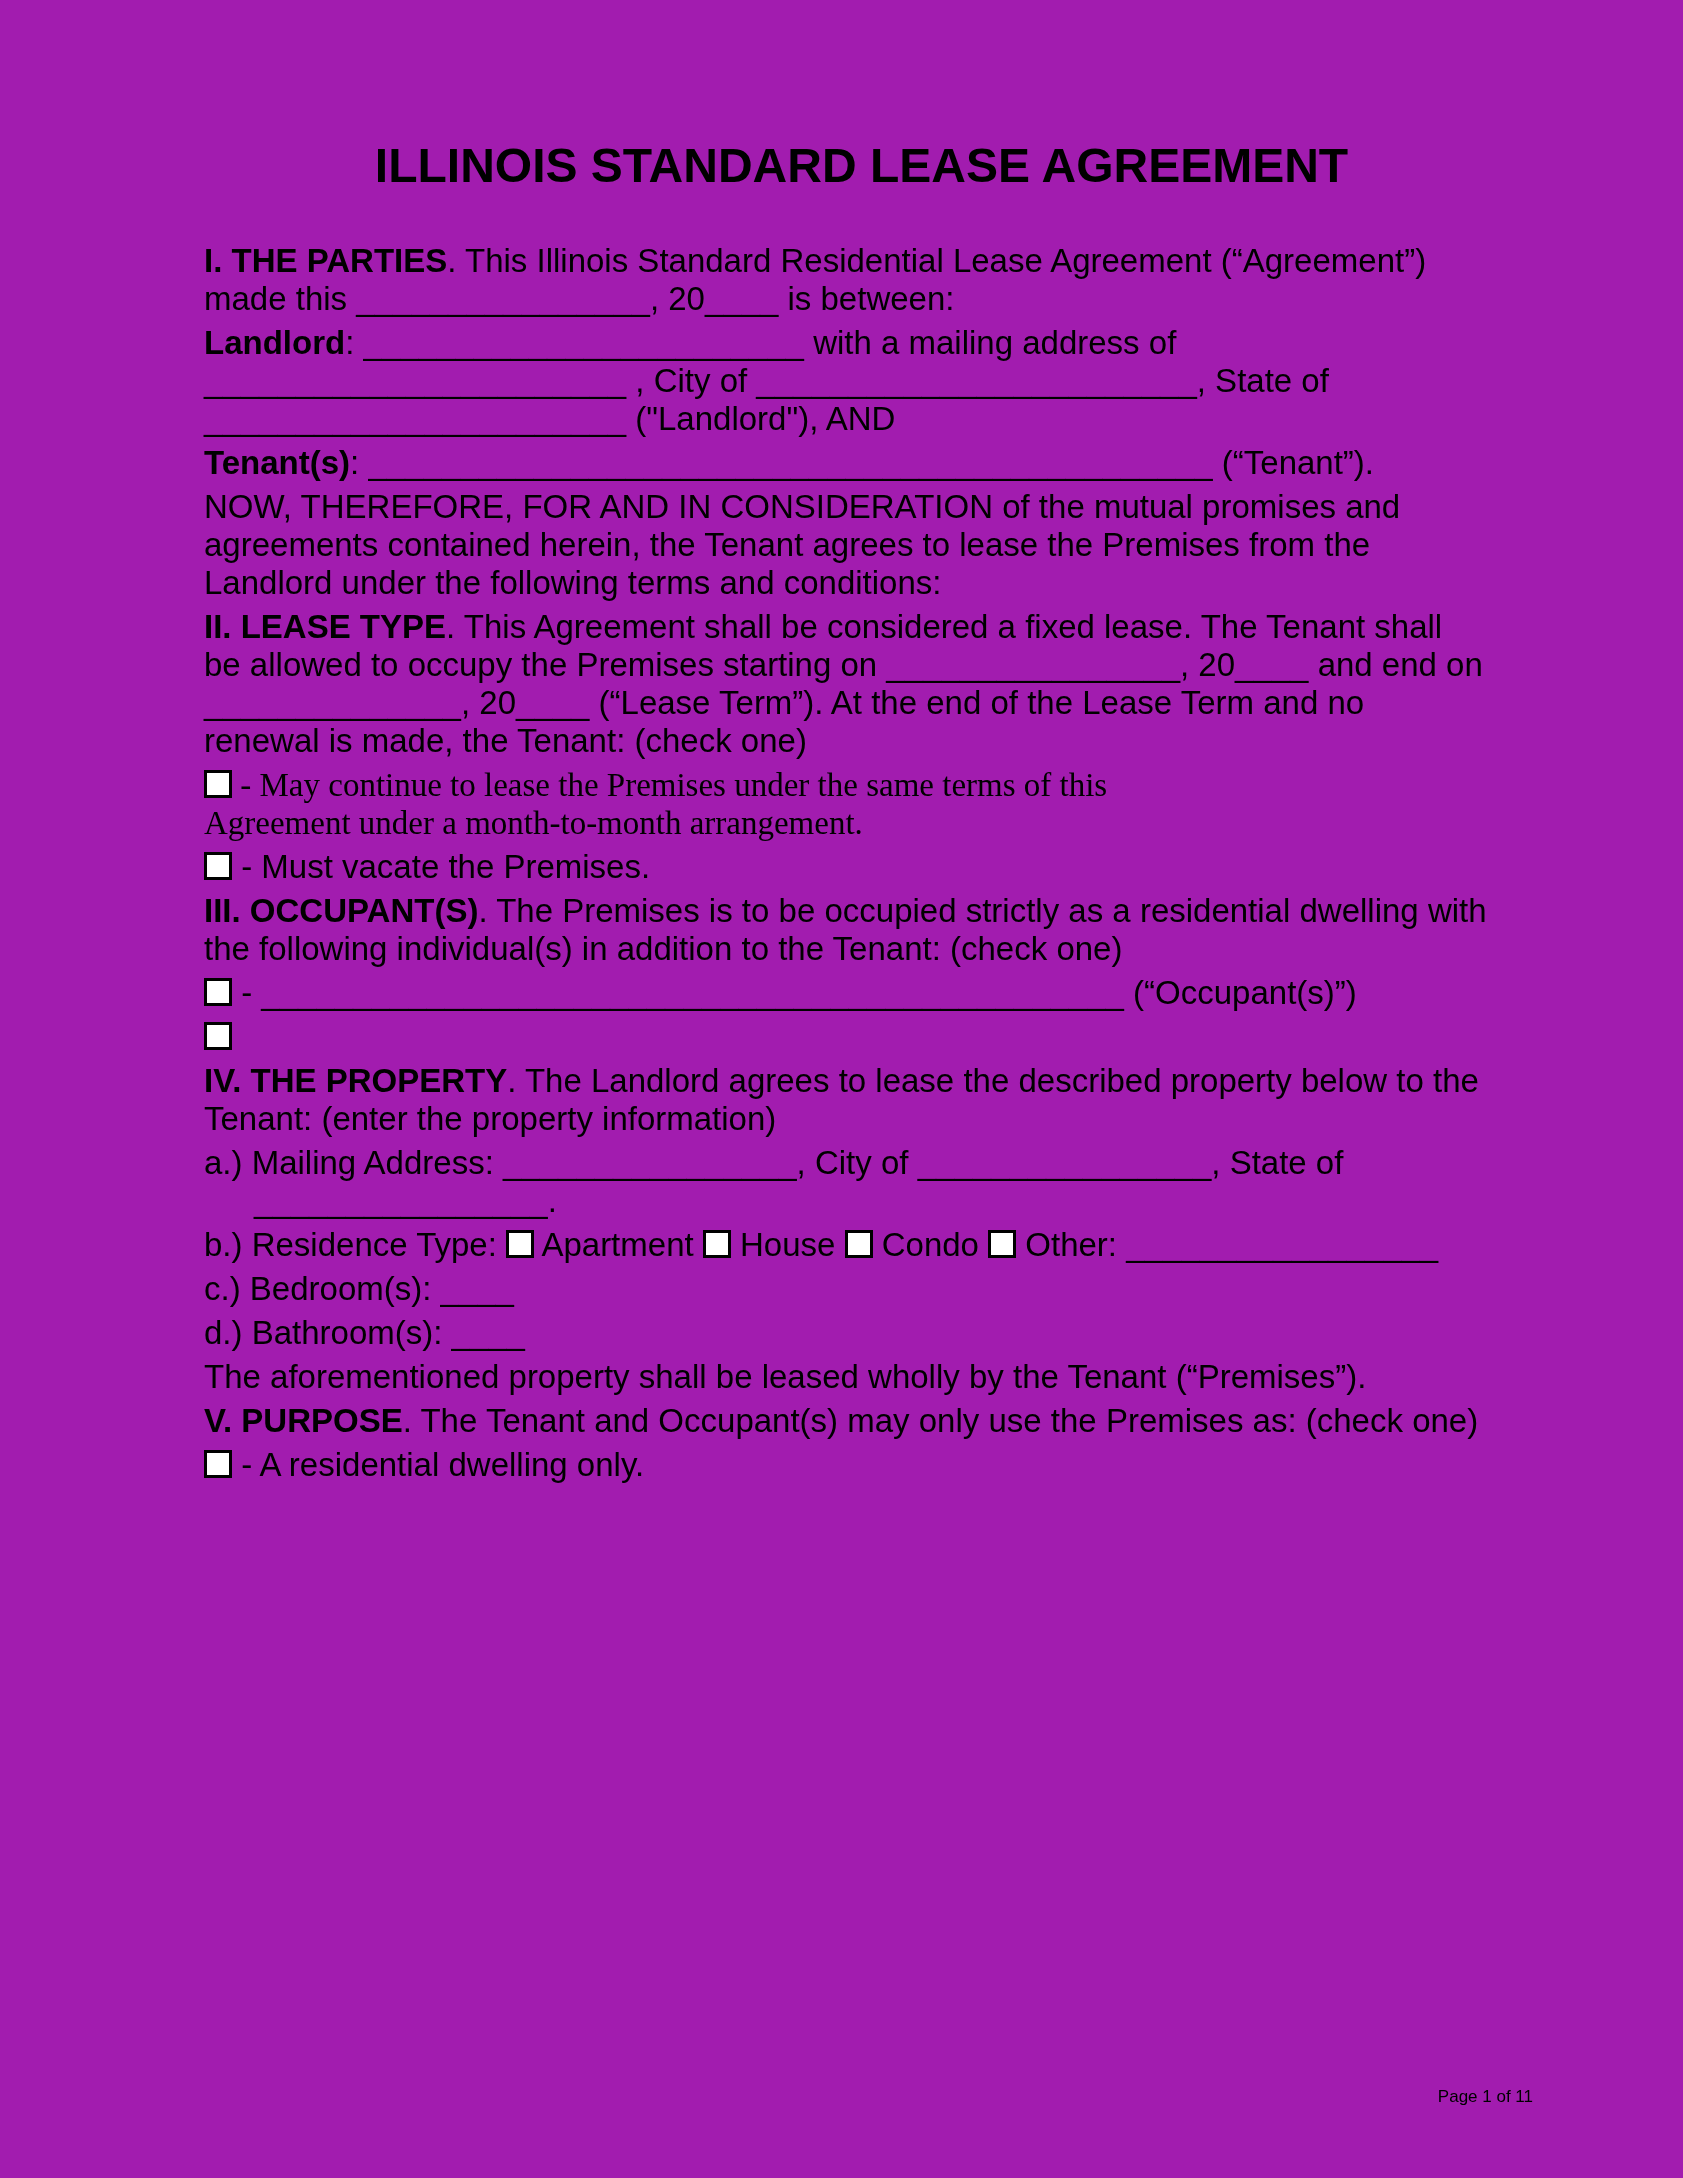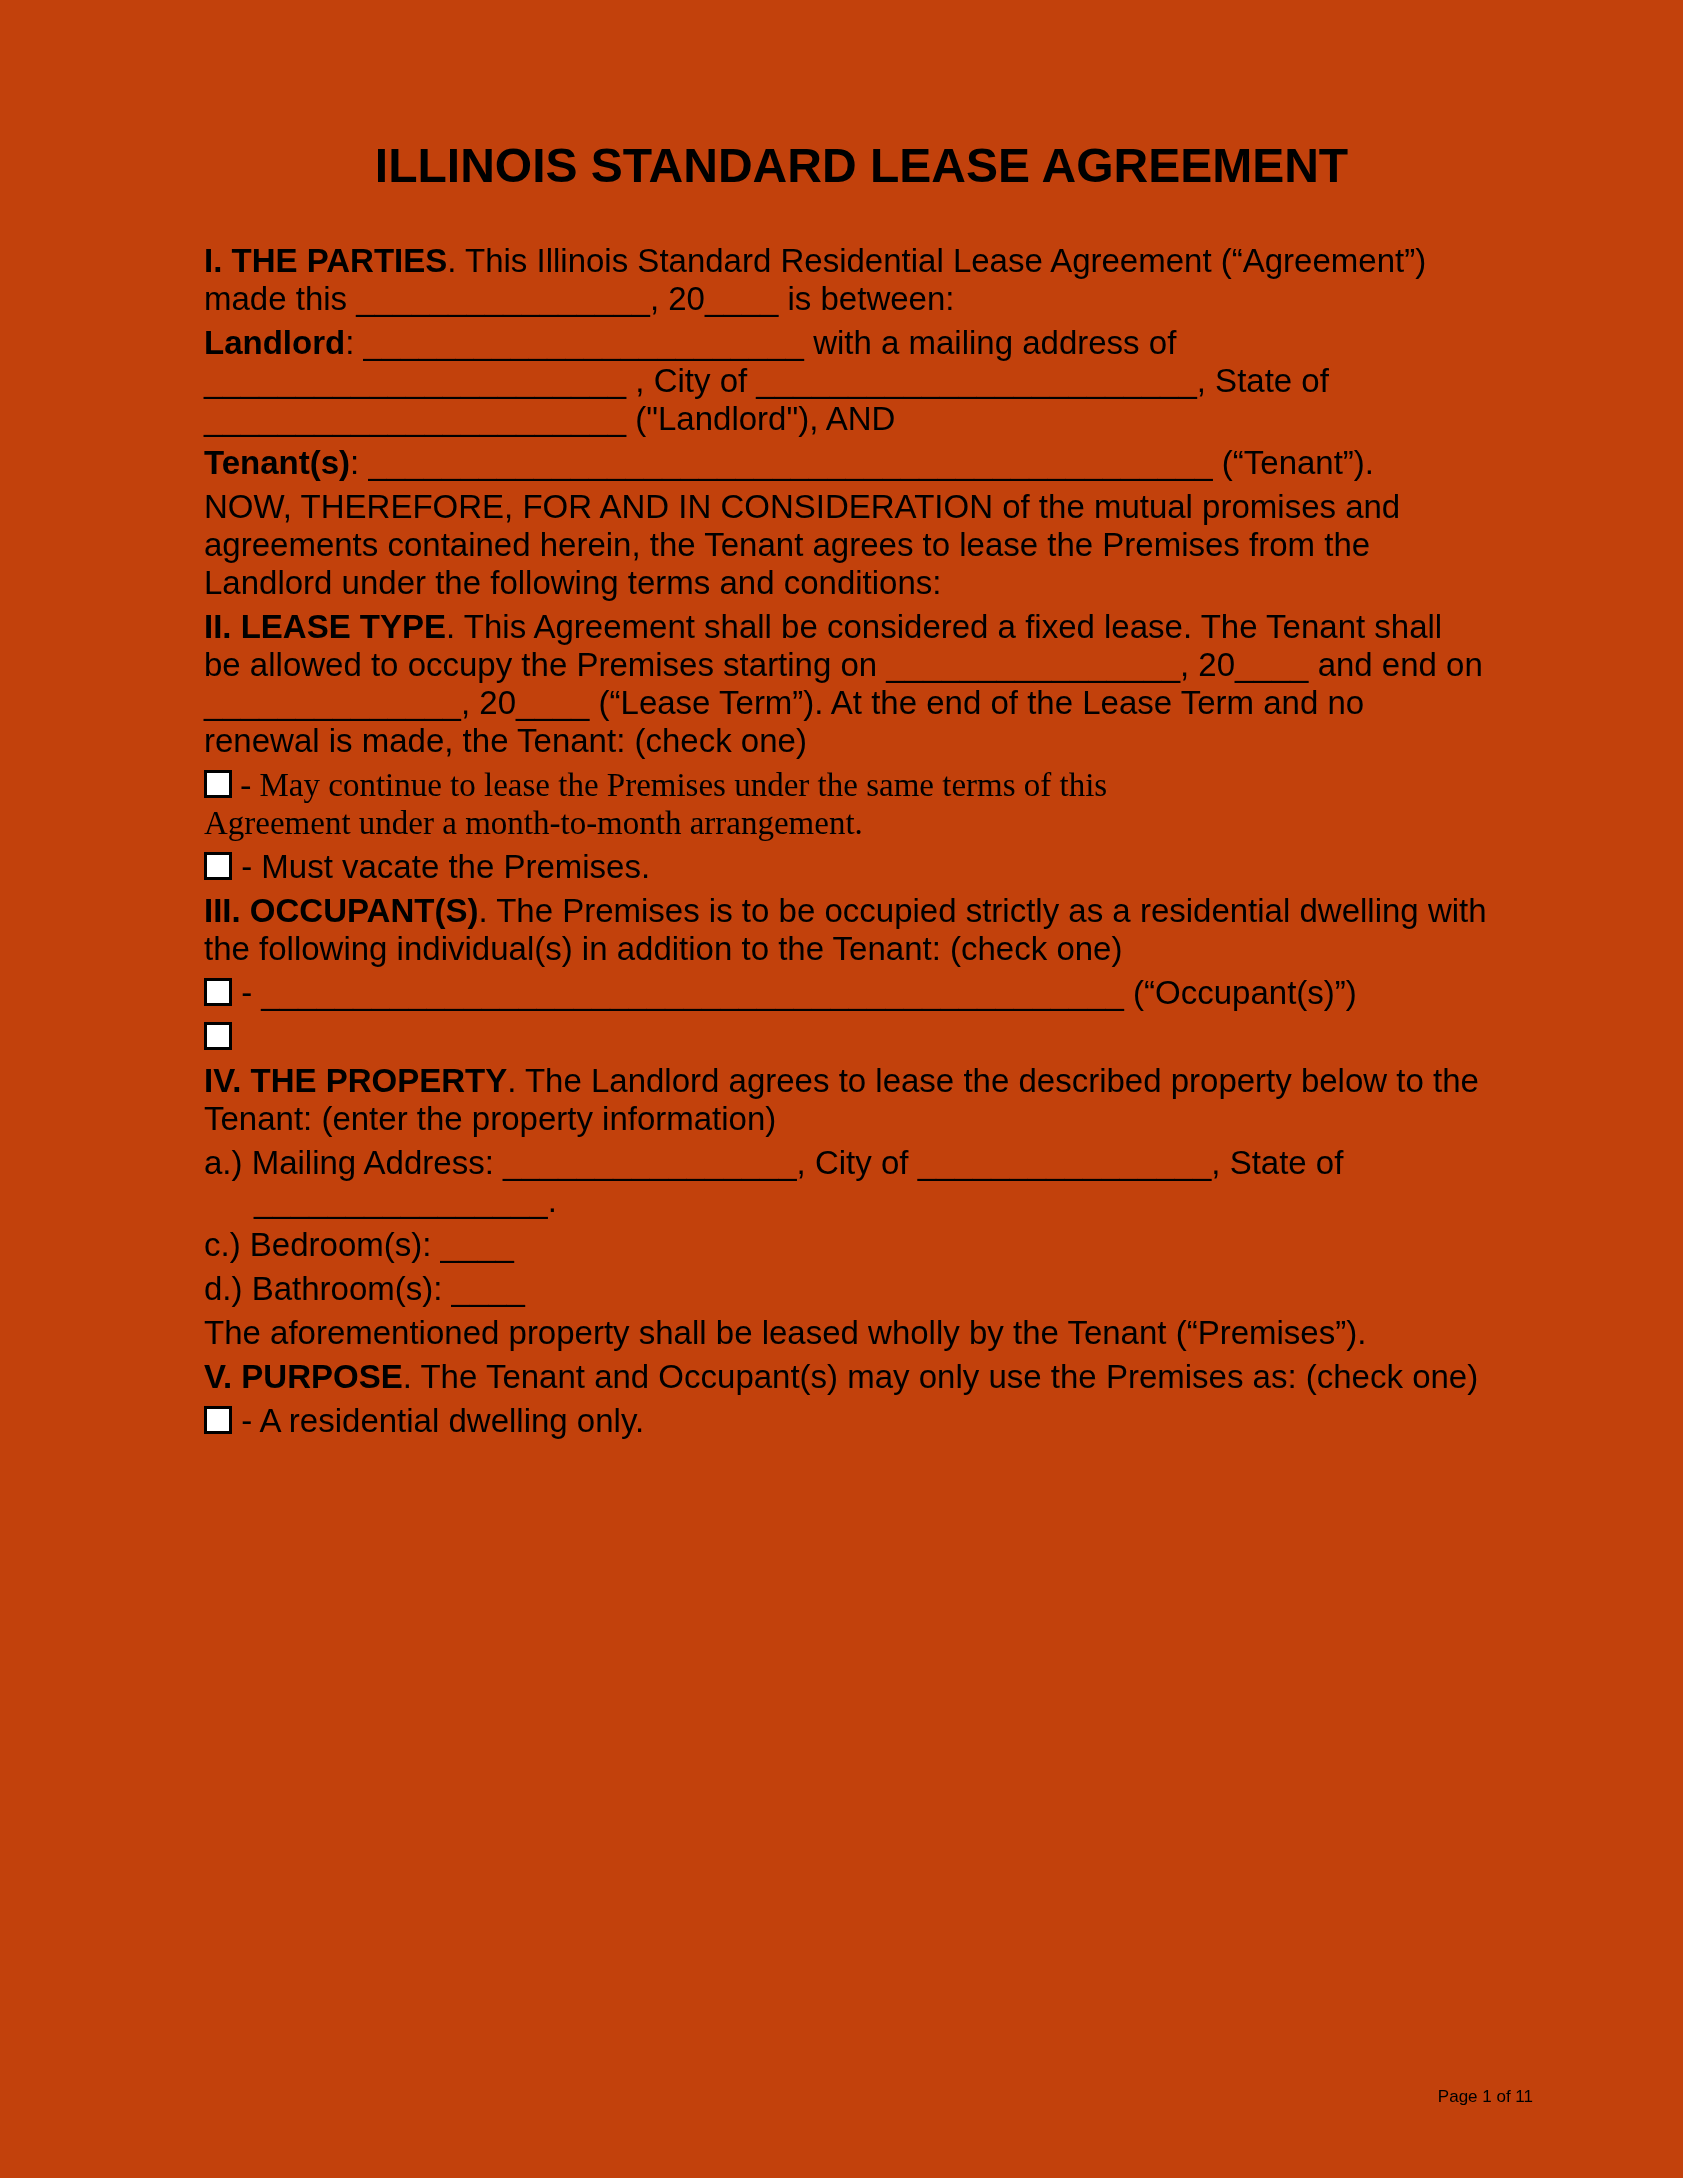--- a/index.html
+++ b/index.html
@@ -1,20 +1,20 @@
 <!DOCTYPE html>
 <html><head>
 <meta charset="utf-8">
 <style>
   html, body { margin: 0; padding: 0; background: #ffffff; }
   .page {
     position: relative;
     width: 1683px;
     height: 2178px;
-    background: #c2410c;
+    background: #a21caf;
     color: #000000;
     font-family: "Liberation Sans", "DejaVu Sans", sans-serif;
     font-size: 33px;
     line-height: 38px;
     overflow: hidden;
   }
   .content { padding: 137px 158px 0 198px; }
   h1.doc-title {
     font-size: 48px;
     line-height: 57px;
@@ -92,20 +92,21 @@
     <p class="para mt50 ind-half"><span class="cb"></span><span> - _______________________________________________ (“Occupant(s)”)</span></p>
 
     <p class="para mt52 ind-half"><span class="cb"></span></p>
 
     <p class="para mt42"><span class="b">IV. THE PROPERTY</span><span>. The Landlord agrees to lease the described property below to the
 Tenant: (enter the property information)</span></p>
 
     <p class="para mt34 ind-list hang"><span>a.) Mailing Address: ________________, City of ________________, State of
 ________________.</span></p>
 
+    <p class="para mt4 ind-list"><span>b.) Residence Type: </span><span class="cb"></span><span> Apartment </span><span class="cb"></span><span> House </span><span class="cb"></span><span> Condo </span><span class="cb"></span><span> Other: _________________</span></p>
 
     <p class="para mt2 ind-list"><span>c.) Bedroom(s): ____</span></p>
 
     <p class="para ind-list"><span>d.) Bathroom(s): ____</span></p>
 
     <p class="para mt40"><span>The aforementioned property shall be leased wholly by the Tenant (“Premises”).</span></p>
 
     <p class="para mt40"><span class="b">V. PURPOSE</span><span>. The Tenant and Occupant(s) may only use the Premises as: (check one)</span></p>
 
     <p class="para mt34 ind-half"><span class="cb"></span><span> - A residential dwelling only.</span></p>

